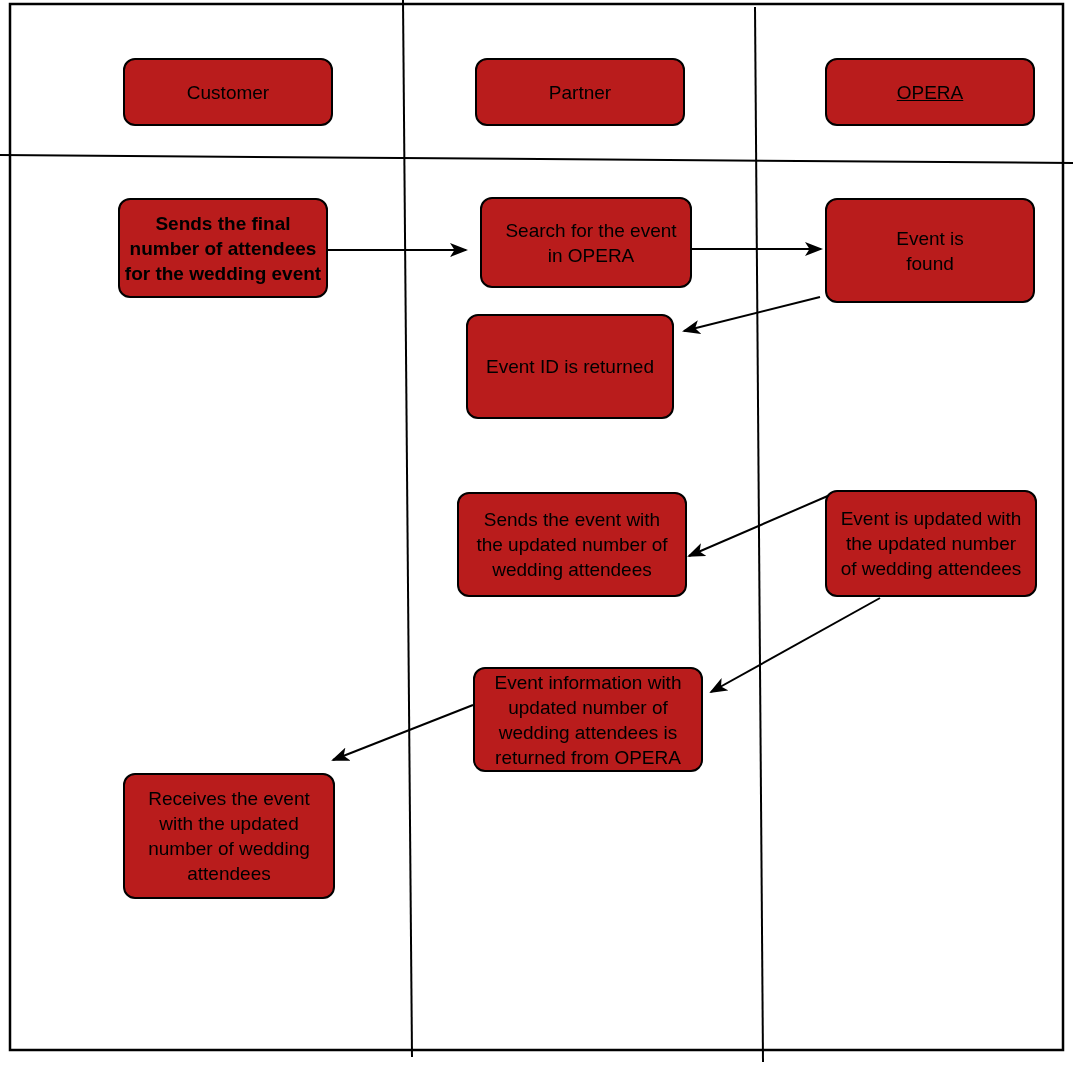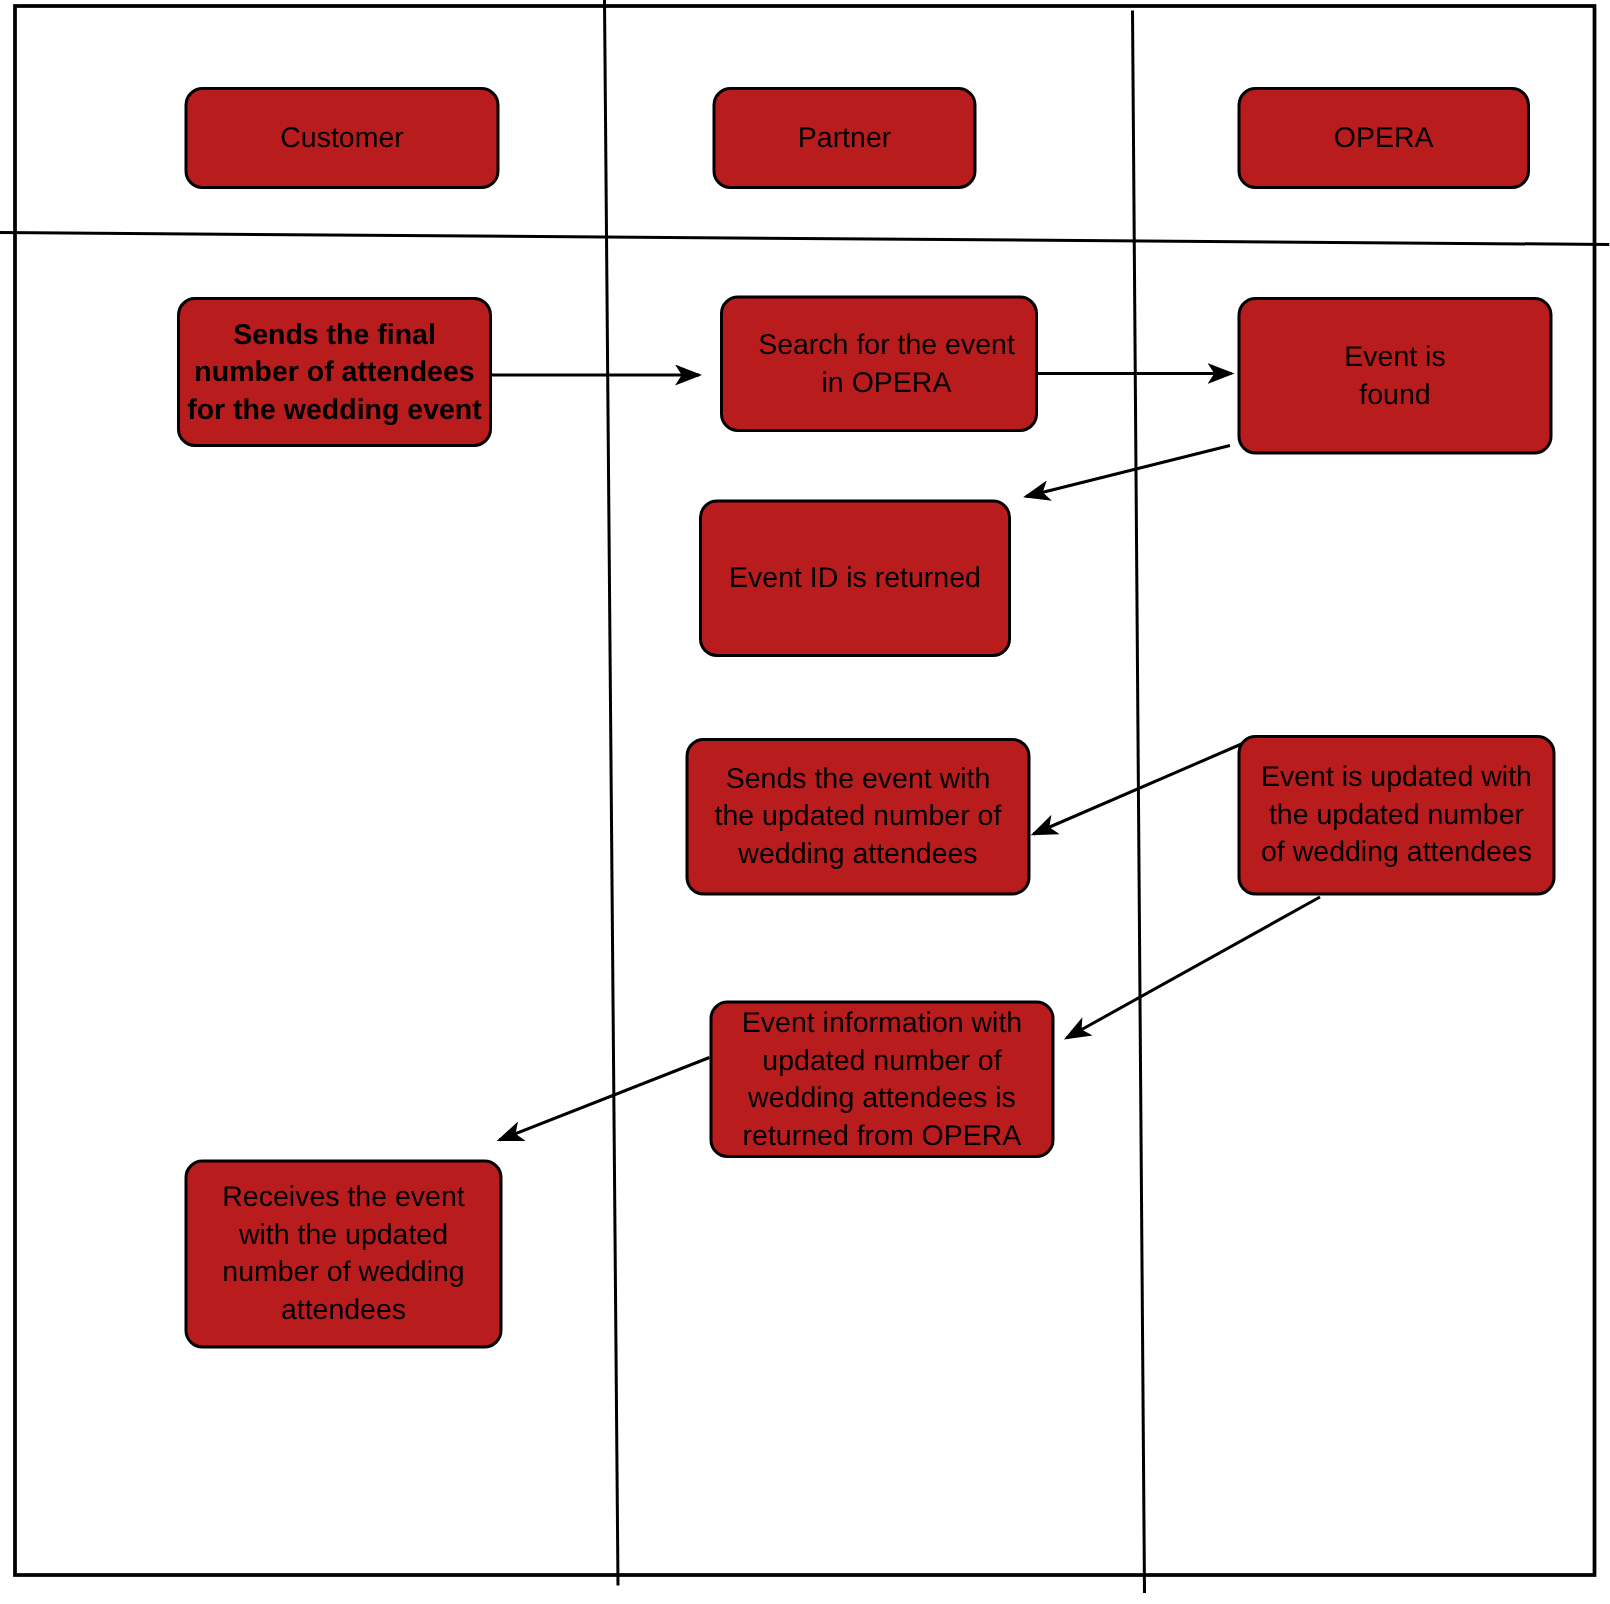--- a/index.html
+++ b/index.html
@@ -62,34 +62,34 @@
 
     <line x1="328" y1="250" x2="466" y2="250" stroke-width="2" marker-end="url(#arrowhead)"></line>
     <line x1="685" y1="249" x2="821" y2="249" stroke-width="2" marker-end="url(#arrowhead)"></line>
     <line x1="820" y1="297" x2="684" y2="331" stroke-width="2" marker-end="url(#arrowhead)"></line>
     <line x1="830" y1="495" x2="689" y2="556" stroke-width="2" marker-end="url(#arrowhead)"></line>
     <line x1="880" y1="598" x2="711" y2="692" stroke-width="2" marker-end="url(#arrowhead)"></line>
     <line x1="473" y1="705" x2="333" y2="760" stroke-width="2" marker-end="url(#arrowhead)"></line>
   </svg>
 
   <div class="box" style="left:123px; top:58px; width:210px; height:68px;">Customer</div>
-  <div class="box" style="left:475px; top:58px; width:176px; height:68px;">Partner</div>
-  <div class="box" style="left:825px; top:58px; width:195px; height:68px;">OPERA</div>
+  <div class="box" style="left:475px; top:58px; width:210px; height:68px;">Partner</div>
+  <div class="box" style="left:825px; top:58px; width:210px; height:68px;text-decoration:underline;">OPERA</div>
 
   <div class="box" style="left:118px; top:198px; width:210px; height:100px;font-weight:bold;">Sends the final
 number of attendees
 for the wedding event</div>
 
   <div class="box" style="left:480px; top:197px; width:212px; height:91px;padding-left:14px;">Search for the event
 in OPERA</div>
 
   <div class="box" style="left:825px; top:198px; width:210px; height:105px;">Event is
 found</div>
 
-  <div class="box" style="left:466px; top:333px; width:208px; height:105px;">Event ID is returned</div>
+  <div class="box" style="left:466px; top:314px; width:208px; height:105px;">Event ID is returned</div>
 
   <div class="box" style="left:457px; top:492px; width:230px; height:105px;">Sends the event with
 the updated number of
 wedding attendees</div>
 
   <div class="box" style="left:473px; top:667px; width:230px; height:105px;">Event information with
 updated number of
 wedding attendees is
 returned from OPERA</div>
 

